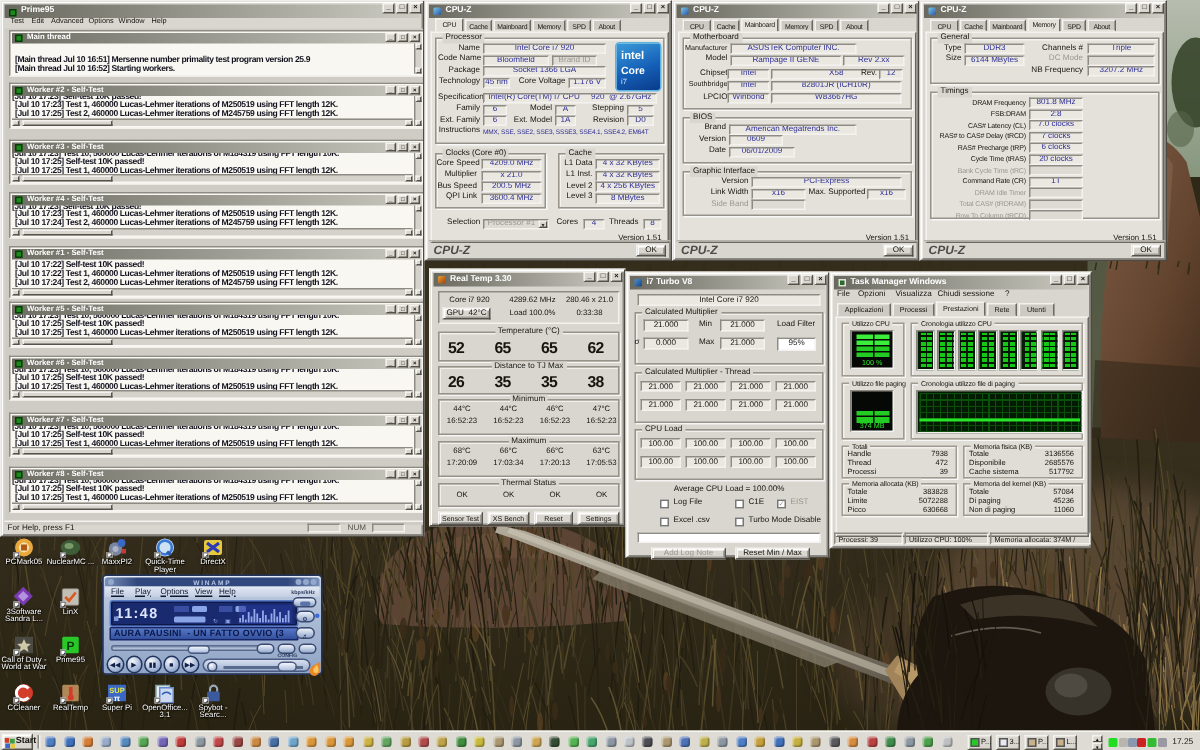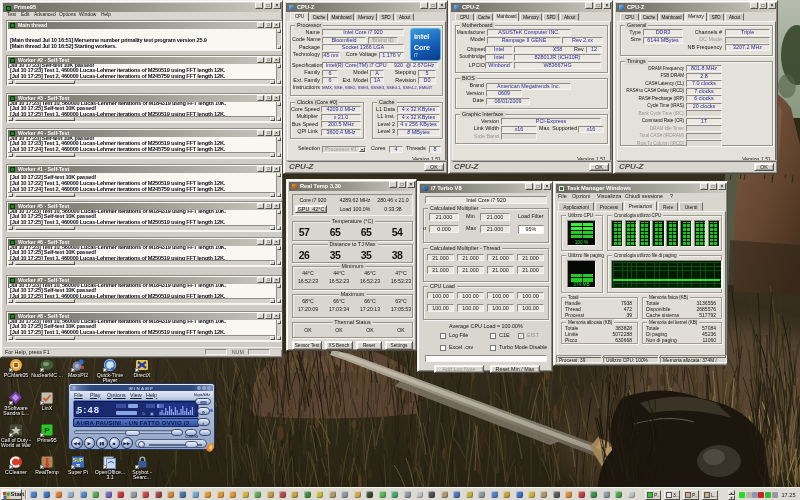--- a/index.html
+++ b/index.html
@@ -1959,24 +1959,24 @@
     <div class="a" style="left:5px;top:14px;width:121px;height:22px;border:1px solid;border-color:#8e8b84 #f4f2ee #f4f2ee #8e8b84"></div>
     <div class="sm" style="left:9px;top:16.5px;width:34px">Core i7 920</div>
     <div class="sm" style="left:48px;top:16.5px;width:40px">4289.62 MHz</div>
     <div class="sm" style="left:88px;top:16.5px;width:36px">280.46 x 21.0</div>
     <div class="btn" style="left:8px;top:24.5px;width:32px;height:8px;line-height:7px">GPU&nbsp; 42°C</div>
     <div class="sm" style="left:48px;top:26px;width:40px">Load 100.0%</div>
     <div class="sm" style="left:88px;top:26px;width:36px">0:33:38</div>
     <div class="grp" style="left:5px;top:41px;width:121px;height:20px">
       <span class="lg" style="left:50%;transform:translateX(-50%);">Temperature (°C)</span>
     </div>
-    <div class="num" style="left:6px;top:46px">57</div>
+    <div class="num" style="left:6px;top:46px">52</div>
     <div class="num" style="left:37px;top:46px">65</div>
     <div class="num" style="left:68px;top:46px">65</div>
-    <div class="num" style="left:99px;top:46px">54</div>
+    <div class="num" style="left:99px;top:46px">62</div>
     <div class="grp" style="left:5px;top:64px;width:121px;height:19px">
       <span class="lg" style="left:50%;transform:translateX(-50%);">Distance to TJ Max</span>
     </div>
     <div class="num" style="left:6px;top:68.5px">26</div>
     <div class="num" style="left:37px;top:68.5px">35</div>
     <div class="num" style="left:68px;top:68.5px">35</div>
     <div class="num" style="left:99px;top:68.5px">38</div>
     <div class="grp" style="left:5px;top:86px;width:121px;height:24px">
       <span class="lg" style="left:50%;transform:translateX(-50%);">Minimum</span>
     </div>
@@ -2307,21 +2307,21 @@
     </div>
     <div class="a" style="left:1px;top:7px;right:1px;height:7px;background:linear-gradient(180deg,#e2e8f4,#c2cee2)">
       <span style="position:absolute;left:4px;top:0.5px;font-size:5.4px;color:#101830;text-decoration:underline;text-decoration-thickness:0.5px;text-underline-offset:0.5px">File</span>
       <span style="position:absolute;left:20px;top:0.5px;font-size:5.4px;color:#101830;text-decoration:underline;text-decoration-thickness:0.5px;text-underline-offset:0.5px">Play</span>
       <span style="position:absolute;left:37px;top:0.5px;font-size:5.4px;color:#101830;text-decoration:underline;text-decoration-thickness:0.5px;text-underline-offset:0.5px">Options</span>
       <span style="position:absolute;left:60px;top:0.5px;font-size:5.4px;color:#101830;text-decoration:underline;text-decoration-thickness:0.5px;text-underline-offset:0.5px">View</span>
       <span style="position:absolute;left:76px;top:0.5px;font-size:5.4px;color:#101830;text-decoration:underline;text-decoration-thickness:0.5px;text-underline-offset:0.5px">Help</span>
       <span style="position:absolute;right:3px;top:1.5px;font-size:3.6px;color:#333f5e;font-weight:bold">kbps/kHz</span>
     </div>
     <div class="a" style="left:4px;top:16px;width:126px;height:18px;background:#1a2a6e;border:1px solid #5a7ac4;border-radius:2px;box-shadow:inset 0 0 0 1px #0c1848">
-      <span style="position:absolute;left:3px;top:3px;font-size:9.5px;font-weight:bold;color:#dce6ff;letter-spacing:1px">5:48</span>
+      <span style="position:absolute;left:3px;top:3px;font-size:9.5px;font-weight:bold;color:#dce6ff;letter-spacing:1px">11:48</span>
       <span style="position:absolute;left:2px;top:10px;width:3px;height:3px;background:#7a94d8"></span>
       <span style="position:absolute;left:42px;top:3px;width:10px;height:4px;background:#394ea0"></span>
       <span style="position:absolute;left:54px;top:3px;width:10px;height:4px;background:#8aa4e8;border-radius:1px"></span>
       <span style="position:absolute;left:72px;top:3px;width:9px;height:4px;background:#394ea0"></span>
       <span style="position:absolute;left:83px;top:3px;width:7px;height:4px;background:#8aa4e8;border-radius:1px"></span>
       <span style="position:absolute;left:42px;top:9.5px;width:21px;height:4.5px;background:#8aa4e8;border-radius:1px"></span>
       <span style="position:absolute;left:68px;top:10px;font-size:4px;color:#8aa4e8">↻</span>
       <span style="position:absolute;left:76px;top:10px;font-size:4px;color:#8aa4e8">▣</span>
       <svg width="36" height="13" viewBox="0 0 36 13" style="position:absolute;right:3px;top:2px">
         <rect x="0" y="0" width="36" height="13" fill="#25379a" opacity="0.6"></rect>

